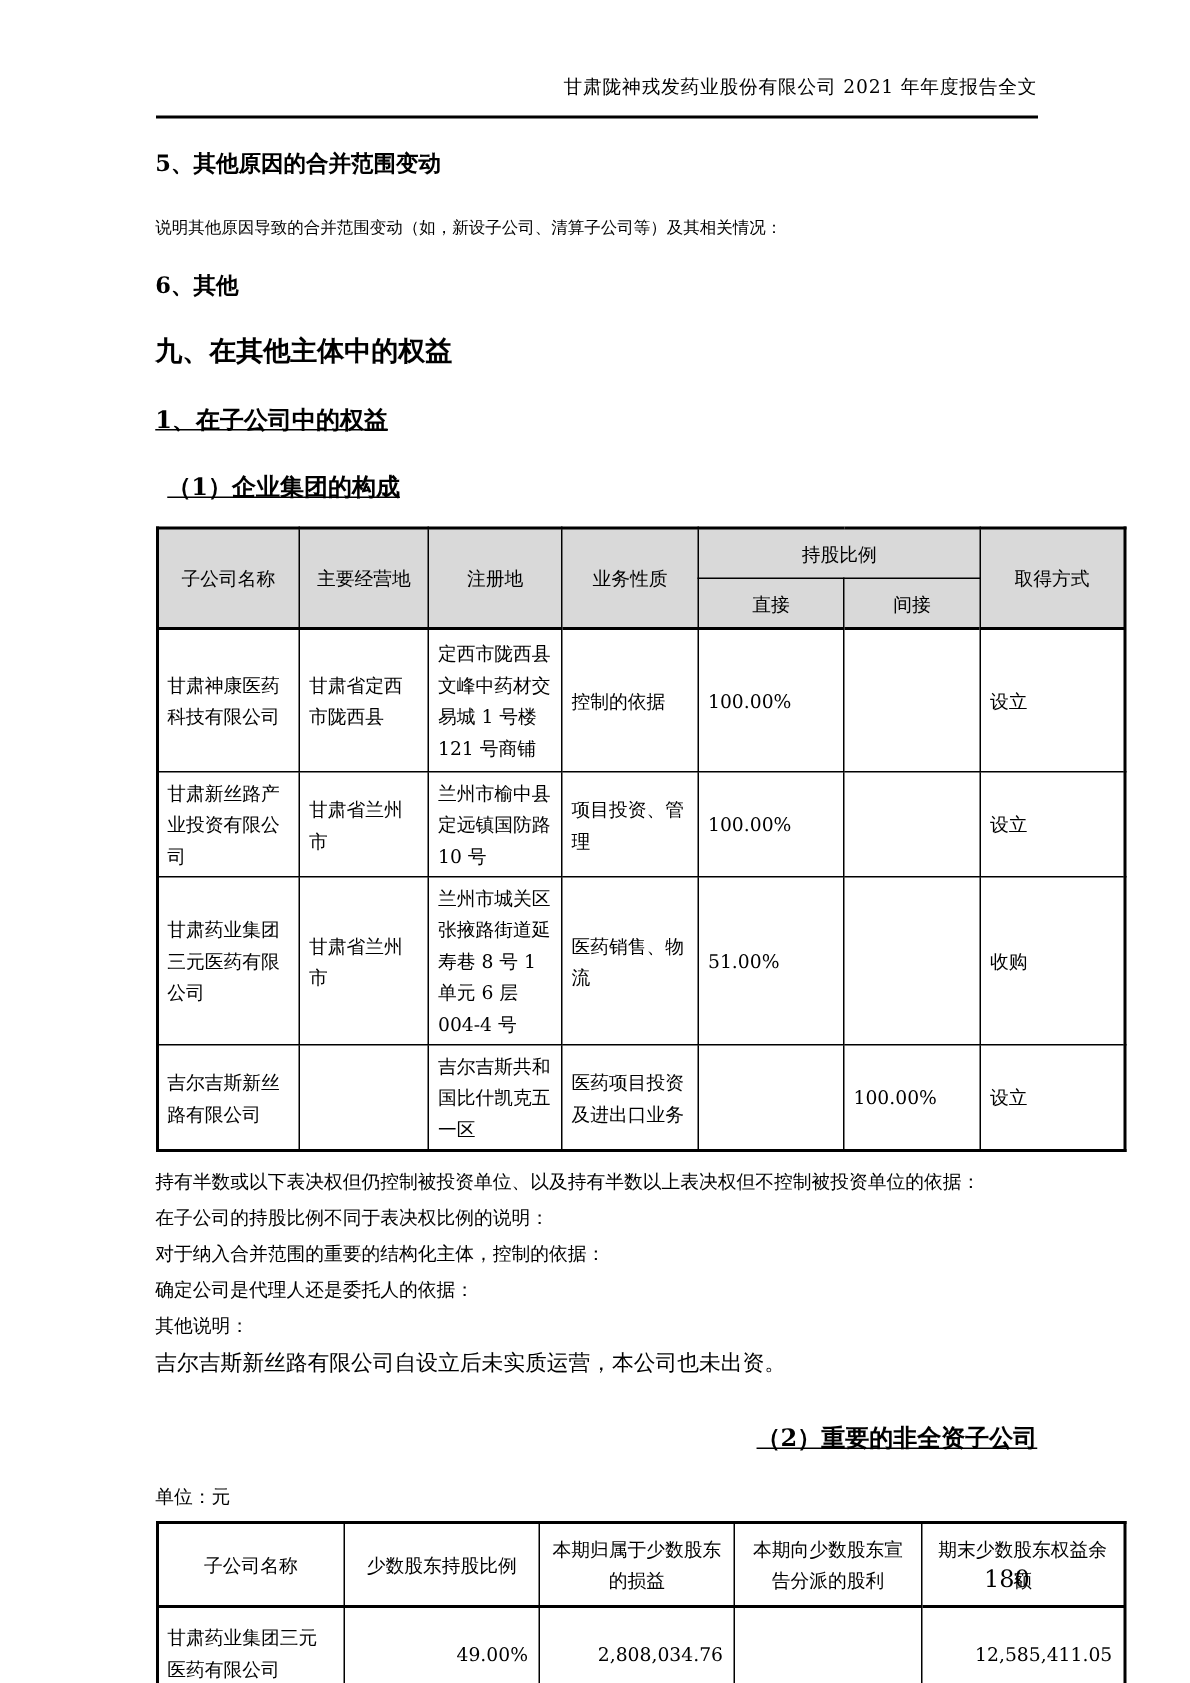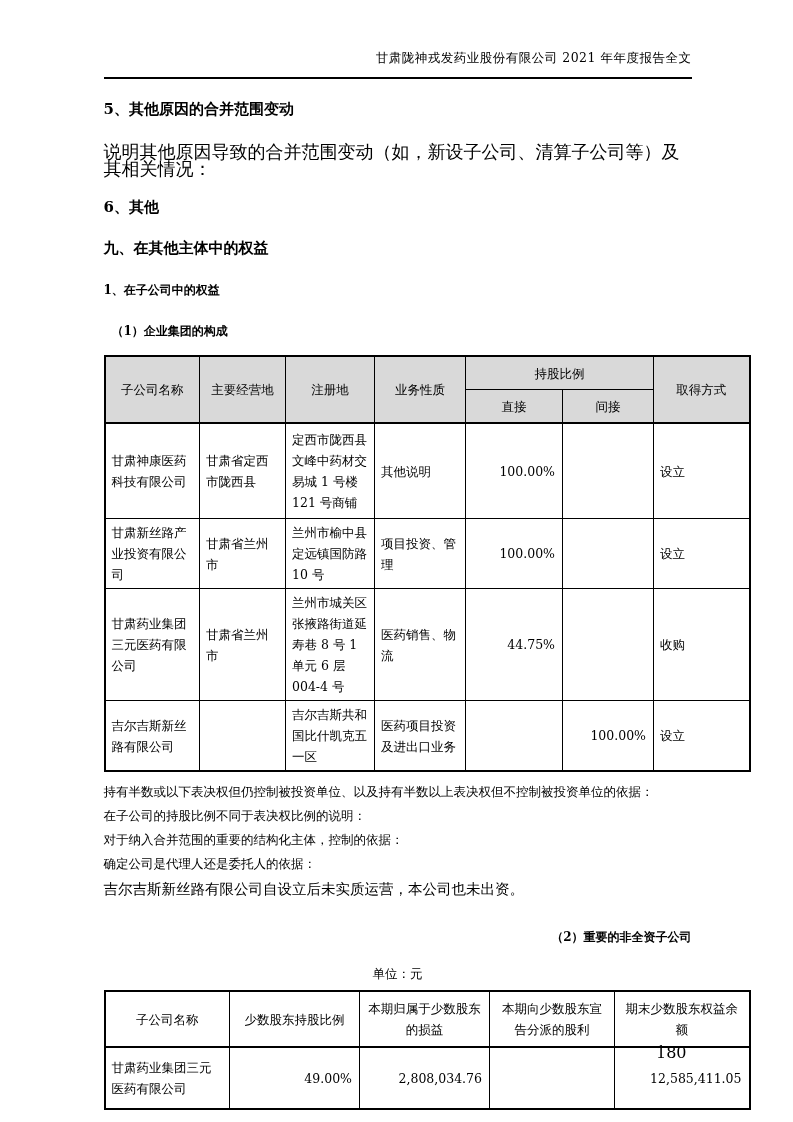--- a/index.html
+++ b/index.html
@@ -11,42 +11,42 @@
     color:#000;
     font-family:"DejaVu Serif","Liberation Serif",serif;
     box-sizing:border-box;
     padding:50px 73px 0 75px;
     overflow:hidden;
   }
   .doc-header{ text-align:right; font-size:12.5px; letter-spacing:.5px; }
   .header-rule{ border:none; border-top:2.5px solid #000; margin:10px 0 0 0; }
 
   .h-l2{ font-size:15px; font-weight:bold; margin:21px 0 0 0; }
-  .h-l1{ font-size:15px; font-weight:bold; margin:22px 0 0 0; }
-  .h-l3{ font-size:12px; font-weight:bold; margin:24px 0 0 0; }
+  .h-l1{ font-size:18px; font-weight:bold; margin:22px 0 0 0; }
+  .h-l3{ font-size:16px; font-weight:bold; margin:24px 0 0 0;text-decoration:underline; }
   .h-l3.indent{ margin-left:8px; }
-  .body-text{ font-size:18px; margin:24px 0 0 0; line-height:17px; }
+  .body-text{ font-size:11px; margin:24px 0 0 0; line-height:17px; }
 
   table{ border-collapse:collapse; table-layout:fixed; margin-top:15px; }
   .t1{ width:645px; border:2px solid #000; font-size:12.5px; }
   .t1 th,.t1 td{ border:1px solid #000; padding:3px 6px; vertical-align:middle; line-height:21px; word-break:break-word;margin-top:21px; }
   .t1 thead th{ background:#d9d9d9; font-weight:normal; text-align:center; height:26px; }
   .t1 thead th.hb{ border-bottom:2px solid #000; }
   .t1 td.txt{ text-align:left; }
-  .t1 td.num{ text-align:right; padding-right:7px; }
+  .t1 td.num{ padding-right:7px; }
   .t1 tr.r1 td{ height:88px; }
   .t1 tr.r2 td{ height:50px; }
   .t1 tr.r3 td{ height:86px; }
   .t1 tr.r4 td{ height:48px; }
 
   .note{ font-size:12.5px; line-height:17px; margin:0 0 7px 0; }
   .notes-block{ margin-top:11px; }
   .note-large{ font-size:14.5px; margin:4px 0 0 0; line-height:20px; }
 
-  .unit-label{ text-align:center; font-size:12.5px; margin:20px 0 0 0; }
+  .unit-label{ text-align:left; font-size:12.5px; margin:20px 0 0 0; }
 
   .t2{ width:645px; border:2px solid #000; font-size:12.5px; margin-top:7px; }
   .t2 th,.t2 td{ border:1px solid #000; padding:3px 6px; vertical-align:middle; line-height:21px; word-break:break-word; }
   .t2 thead th{ background:#ffffff; font-weight:normal; text-align:center; height:48px; border-bottom:2px solid #000; }
   .t2 td.txt{ text-align:left; }
   .t2 td.num{ text-align:right; padding-right:7px; }
   .t2 tbody td{ height:54px; }
 
   .page-number{ position:absolute; right:78px; bottom:60px; font-size:16px; }
 </style>
@@ -89,60 +89,61 @@
       <tr>
         <th class="hb">直接</th>
         <th class="hb">间接</th>
       </tr>
     </thead>
     <tbody>
       <tr class="r1">
         <td class="txt">甘肃神康医药科技有限公司</td>
         <td class="txt">甘肃省定西市陇西县</td>
         <td class="txt">定西市陇西县文峰中药材交易城 1 号楼 121 号商铺</td>
-        <td class="txt">其他说明</td>
+        <td class="txt">控制的依据</td>
         <td class="num">100.00%</td>
         <td class="num"></td>
         <td class="txt">设立</td>
       </tr>
       <tr class="r2">
         <td class="txt">甘肃新丝路产业投资有限公司</td>
         <td class="txt">甘肃省兰州市</td>
         <td class="txt">兰州市榆中县定远镇国防路 10 号</td>
         <td class="txt">项目投资、管理</td>
         <td class="num">100.00%</td>
         <td class="num"></td>
         <td class="txt">设立</td>
       </tr>
       <tr class="r3">
         <td class="txt">甘肃药业集团三元医药有限公司</td>
         <td class="txt">甘肃省兰州市</td>
         <td class="txt">兰州市城关区张掖路街道延寿巷 8 号 1 单元 6 层 004-4 号</td>
         <td class="txt">医药销售、物流</td>
-        <td class="num">44.75%</td>
+        <td class="num">51.00%</td>
         <td class="num"></td>
         <td class="txt">收购</td>
       </tr>
       <tr class="r4">
         <td class="txt">吉尔吉斯新丝路有限公司</td>
         <td class="txt"></td>
         <td class="txt">吉尔吉斯共和国比什凯克五一区</td>
         <td class="txt">医药项目投资及进出口业务</td>
         <td class="num"></td>
         <td class="num">100.00%</td>
         <td class="txt">设立</td>
       </tr>
     </tbody>
   </table>
 
   <div class="notes-block">
     <p class="note">持有半数或以下表决权但仍控制被投资单位、以及持有半数以上表决权但不控制被投资单位的依据：</p>
     <p class="note">在子公司的持股比例不同于表决权比例的说明：</p>
     <p class="note">对于纳入合并范围的重要的结构化主体，控制的依据：</p>
     <p class="note">确定公司是代理人还是委托人的依据：</p>
+    <p class="note">其他说明：</p>
     <p class="note-large">吉尔吉斯新丝路有限公司自设立后未实质运营，本公司也未出资。</p>
   </div>
 
   <h3 class="h-l3 indent" style="margin-top:30px;text-align:right;">（2）重要的非全资子公司</h3>
   <p class="unit-label">单位：元</p>
 
   <table class="t2">
     <colgroup>
       <col style="width:125px">
         <col style="width:130px">

